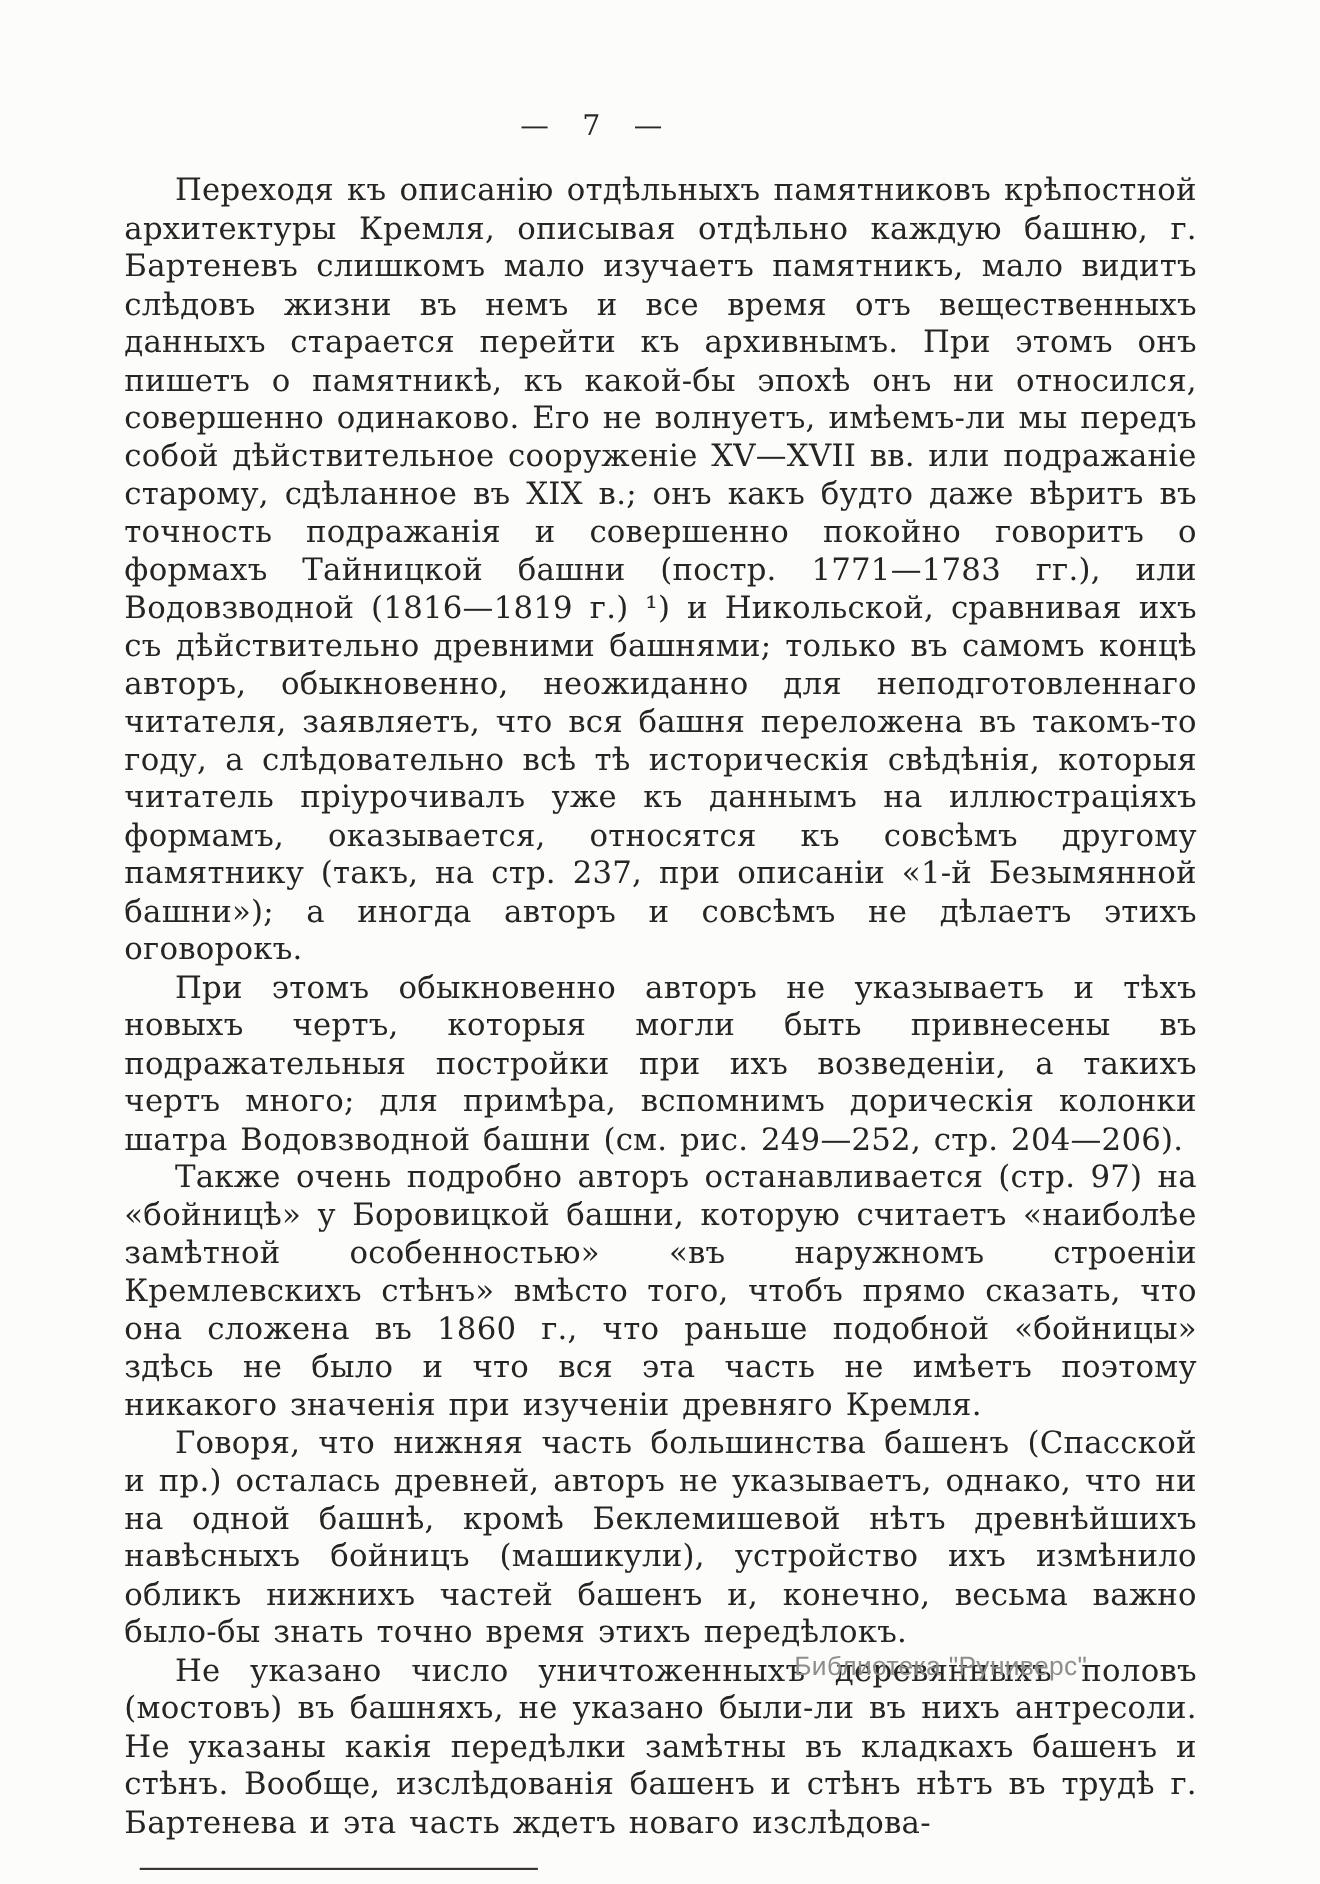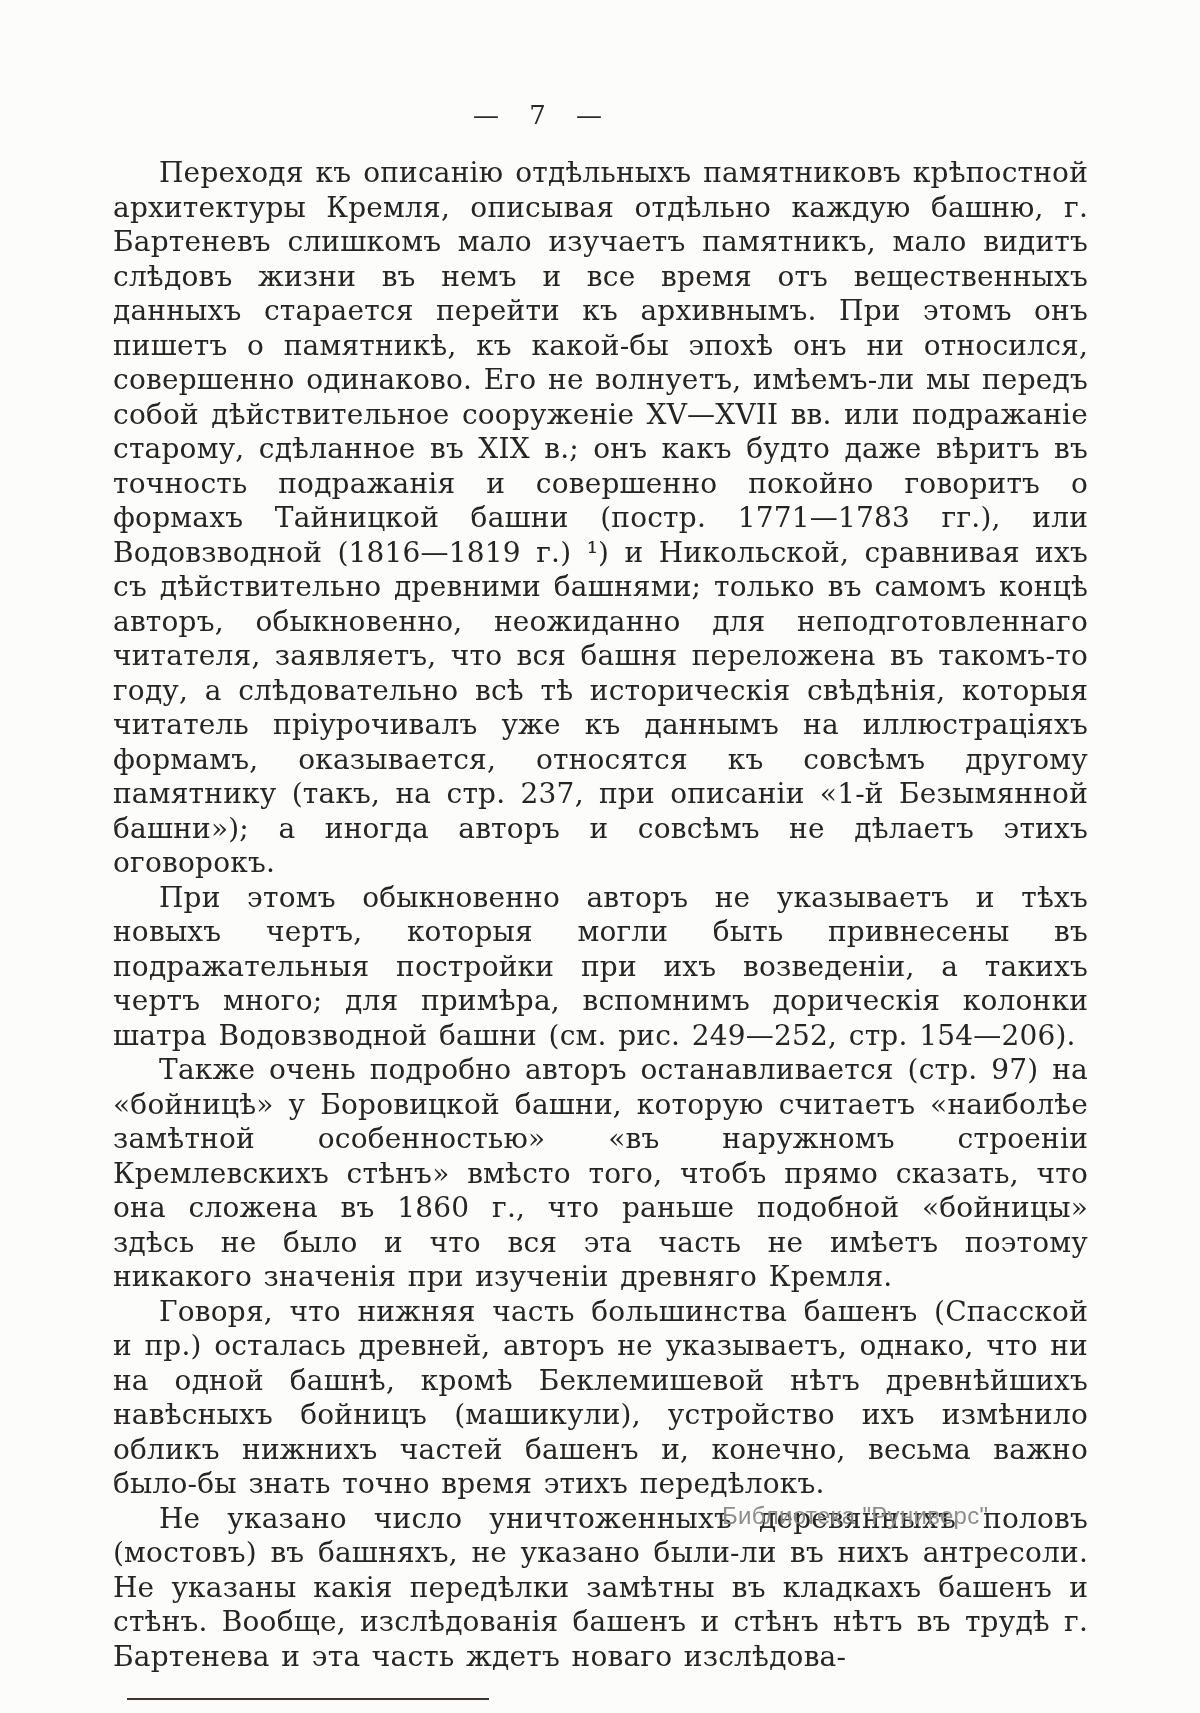--- a/index.html
+++ b/index.html
@@ -69,21 +69,21 @@
 </style>
 </head>
 <body>
 
 <div class="page">
 
   <div class="page-number">— 7 —</div>
 
   <div class="text-block">
     <p class="body-par">Переходя къ описанію отдѣльныхъ памятниковъ крѣпостной архитектуры Кремля, описывая отдѣльно каждую башню, г. Бартеневъ слишкомъ мало изучаетъ памятникъ, мало видитъ слѣдовъ жизни въ немъ и все время отъ вещественныхъ данныхъ старается перейти къ архивнымъ. При этомъ онъ пишетъ о памятникѣ, къ какой-бы эпохѣ онъ ни относился, совершенно одинаково. Его не волнуетъ, имѣемъ-ли мы передъ собой дѣйствительное сооруженіе XV—XVII вв. или подражаніе старому, сдѣланное въ XIX в.; онъ какъ будто даже вѣритъ въ точность подражанія и совершенно покойно говоритъ о формахъ Тайницкой башни (постр. 1771—1783 гг.), или Водовзводной (1816—1819 г.) ¹) и Никольской, сравнивая ихъ съ дѣйствительно древними башнями; только въ самомъ концѣ авторъ, обыкновенно, неожиданно для неподготовленнаго читателя, заявляетъ, что вся башня переложена въ такомъ-то году, а слѣдовательно всѣ тѣ историческія свѣдѣнія, которыя читатель пріурочивалъ уже къ даннымъ на иллюстраціяхъ формамъ, оказывается, относятся къ совсѣмъ другому памятнику (такъ, на стр. 237, при описаніи «1-й Безымянной башни»); а иногда авторъ и совсѣмъ не дѣлаетъ этихъ оговорокъ.</p>
-    <p class="body-par">При этомъ обыкновенно авторъ не указываетъ и тѣхъ новыхъ чертъ, которыя могли быть привнесены въ подражательныя постройки при ихъ возведеніи, а такихъ чертъ много; для примѣра, вспомнимъ дорическія колонки шатра Водовзводной башни (см. рис. 249—252, стр. 154—206).</p>
+    <p class="body-par">При этомъ обыкновенно авторъ не указываетъ и тѣхъ новыхъ чертъ, которыя могли быть привнесены въ подражательныя постройки при ихъ возведеніи, а такихъ чертъ много; для примѣра, вспомнимъ дорическія колонки шатра Водовзводной башни (см. рис. 249—252, стр. 204—206).</p>
     <p class="body-par">Также очень подробно авторъ останавливается (стр. 97) на «бойницѣ» у Боровицкой башни, которую считаетъ «наиболѣе замѣтной особенностью» «въ наружномъ строеніи Кремлевскихъ стѣнъ» вмѣсто того, чтобъ прямо сказать, что она сложена въ 1860 г., что раньше подобной «бойницы» здѣсь не было и что вся эта часть не имѣетъ поэтому никакого значенія при изученіи древняго Кремля.</p>
     <p class="body-par">Говоря, что нижняя часть большинства башенъ (Спасской и пр.) осталась древней, авторъ не указываетъ, однако, что ни на одной башнѣ, кромѣ Беклемишевой нѣтъ древнѣйшихъ навѣсныхъ бойницъ (машикули), устройство ихъ измѣнило обликъ нижнихъ частей башенъ и, конечно, весьма важно было-бы знать точно время этихъ передѣлокъ.</p>
     <p class="body-par">Не указано число уничтоженныхъ деревянныхъ половъ (мостовъ) въ башняхъ, не указано были-ли въ нихъ антресоли. Не указаны какія передѣлки замѣтны въ кладкахъ башенъ и стѣнъ. Вообще, изслѣдованія башенъ и стѣнъ нѣтъ въ трудѣ г. Бартенева и эта часть ждетъ новаго изслѣдова-</p>
 
     <div class="footnote-rule"></div>
 
     <p class="footnote">¹) При чемъ до этого она была съ основанія перестроена еще въ 1805—07 гг.</p>
   </div>
 
   <div class="watermark">Библиотека "Руниверс"</div>

